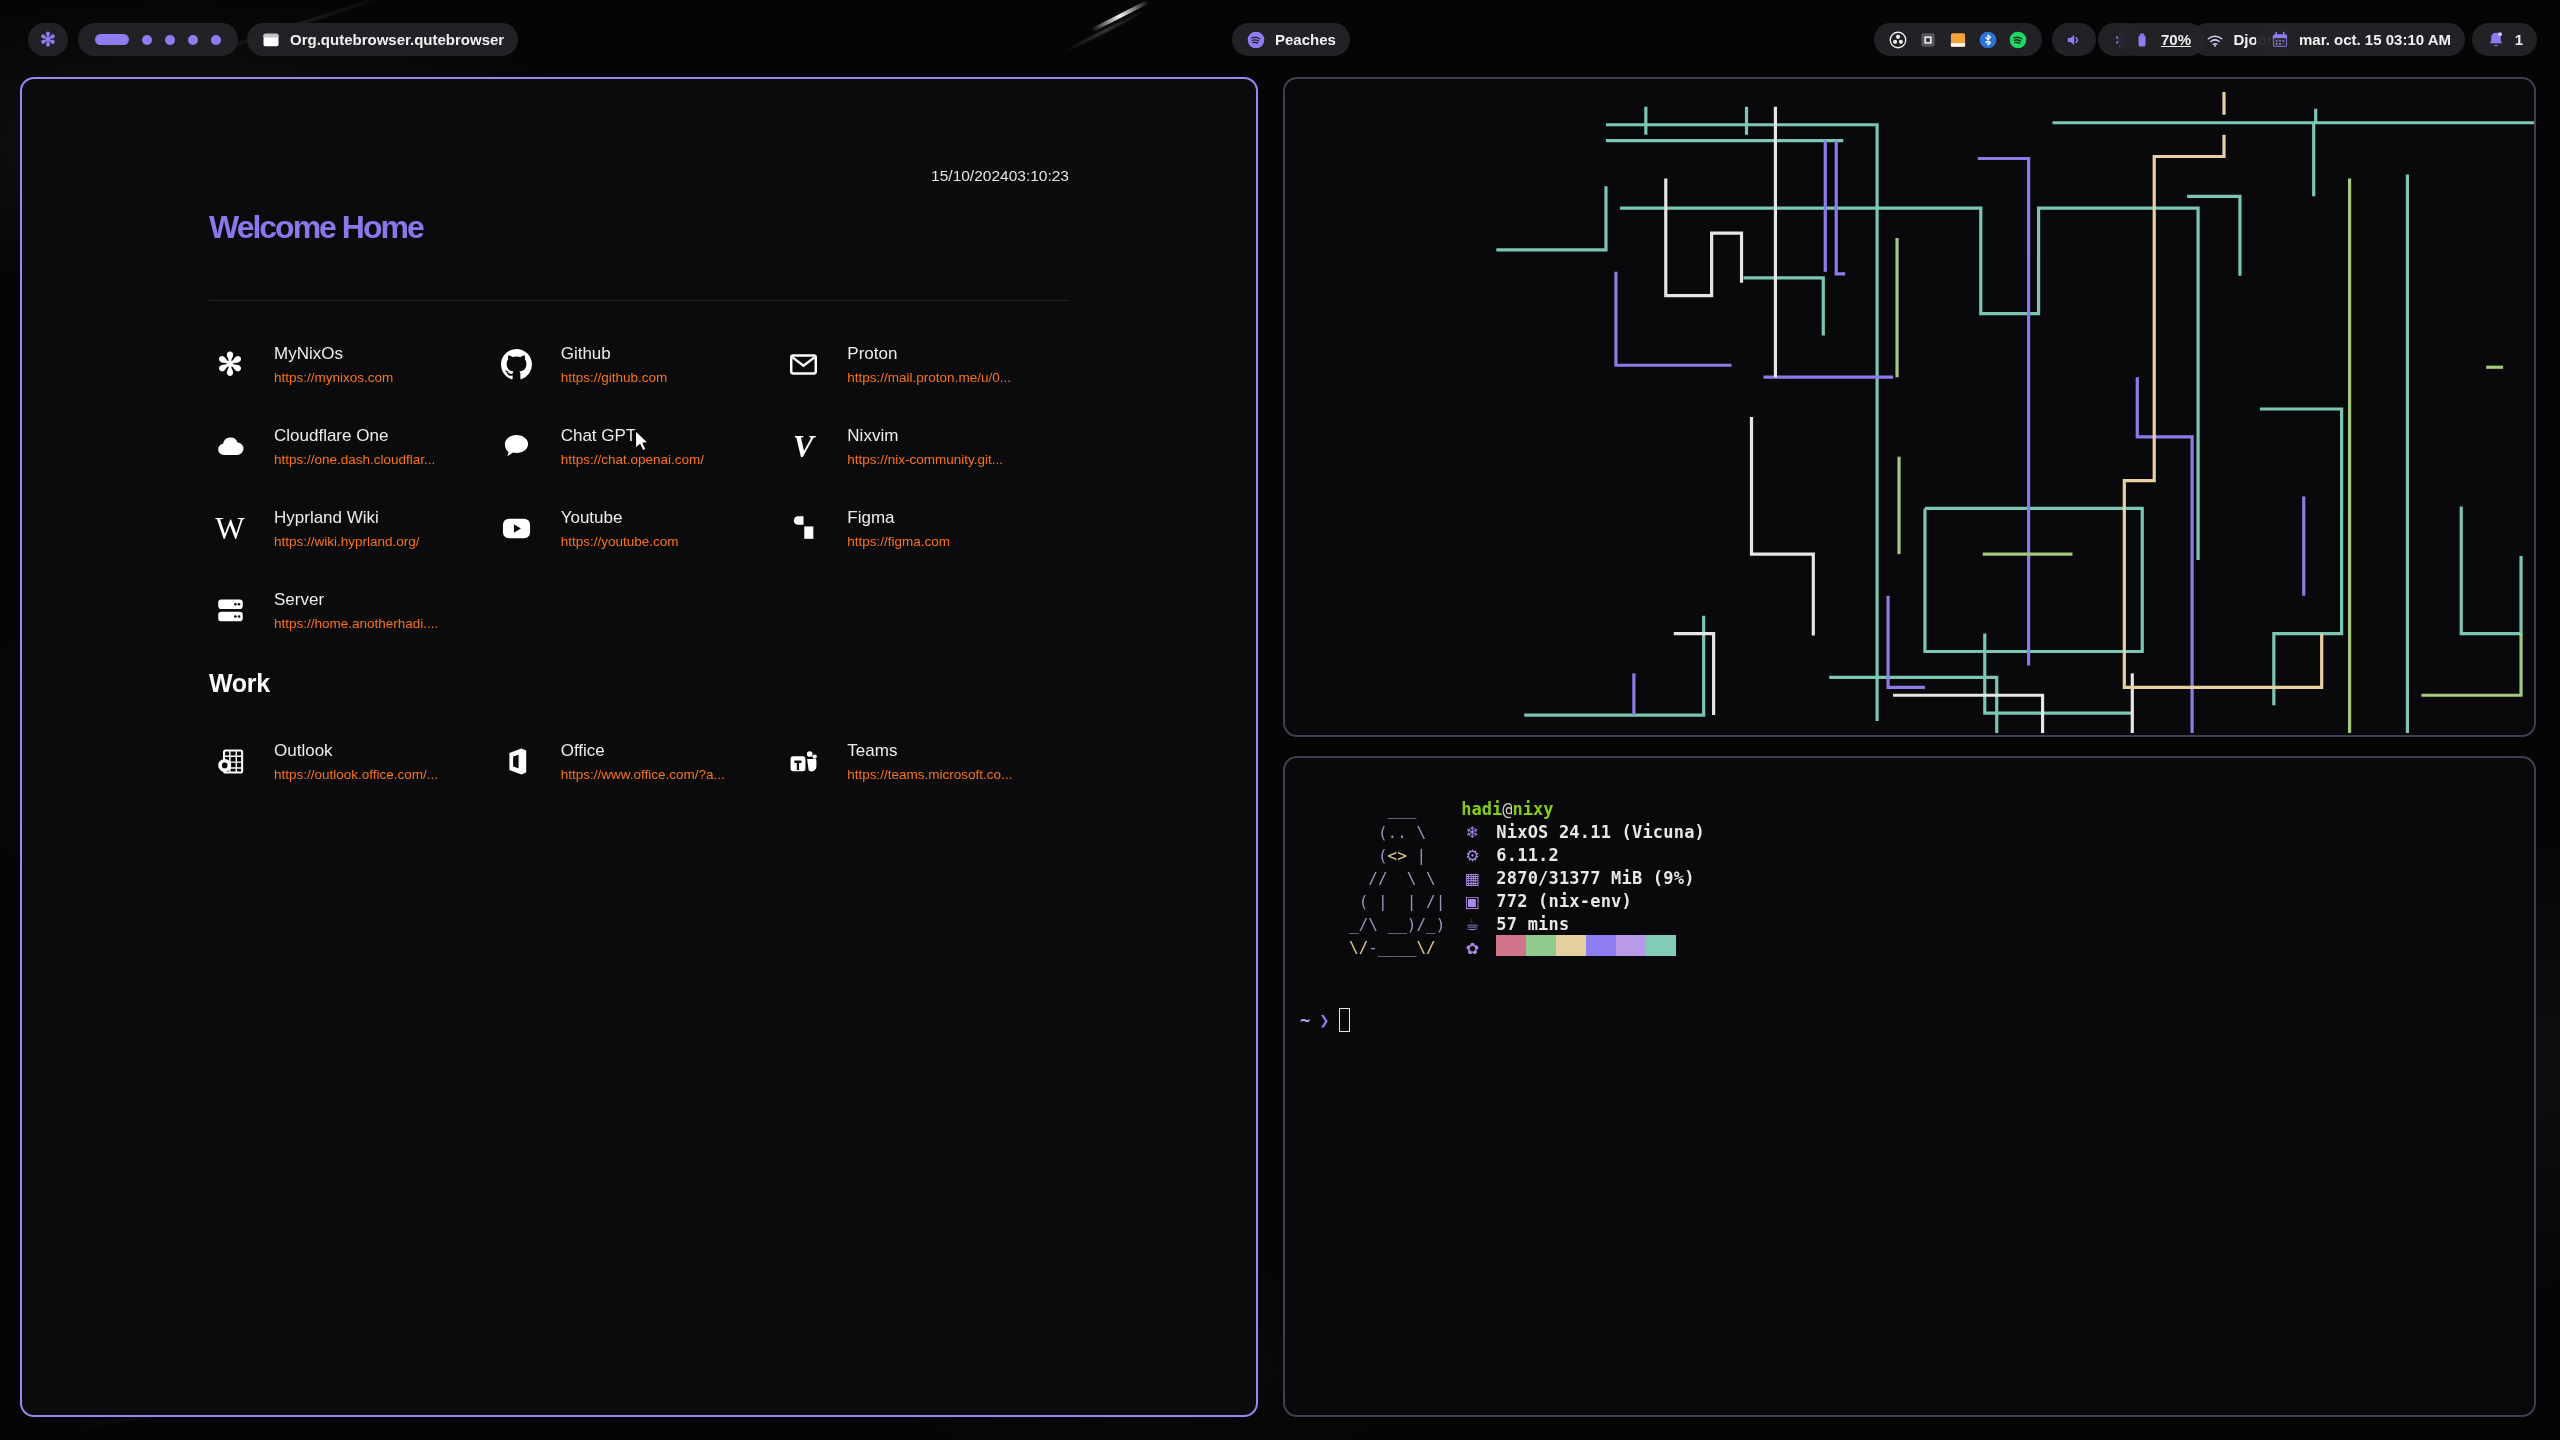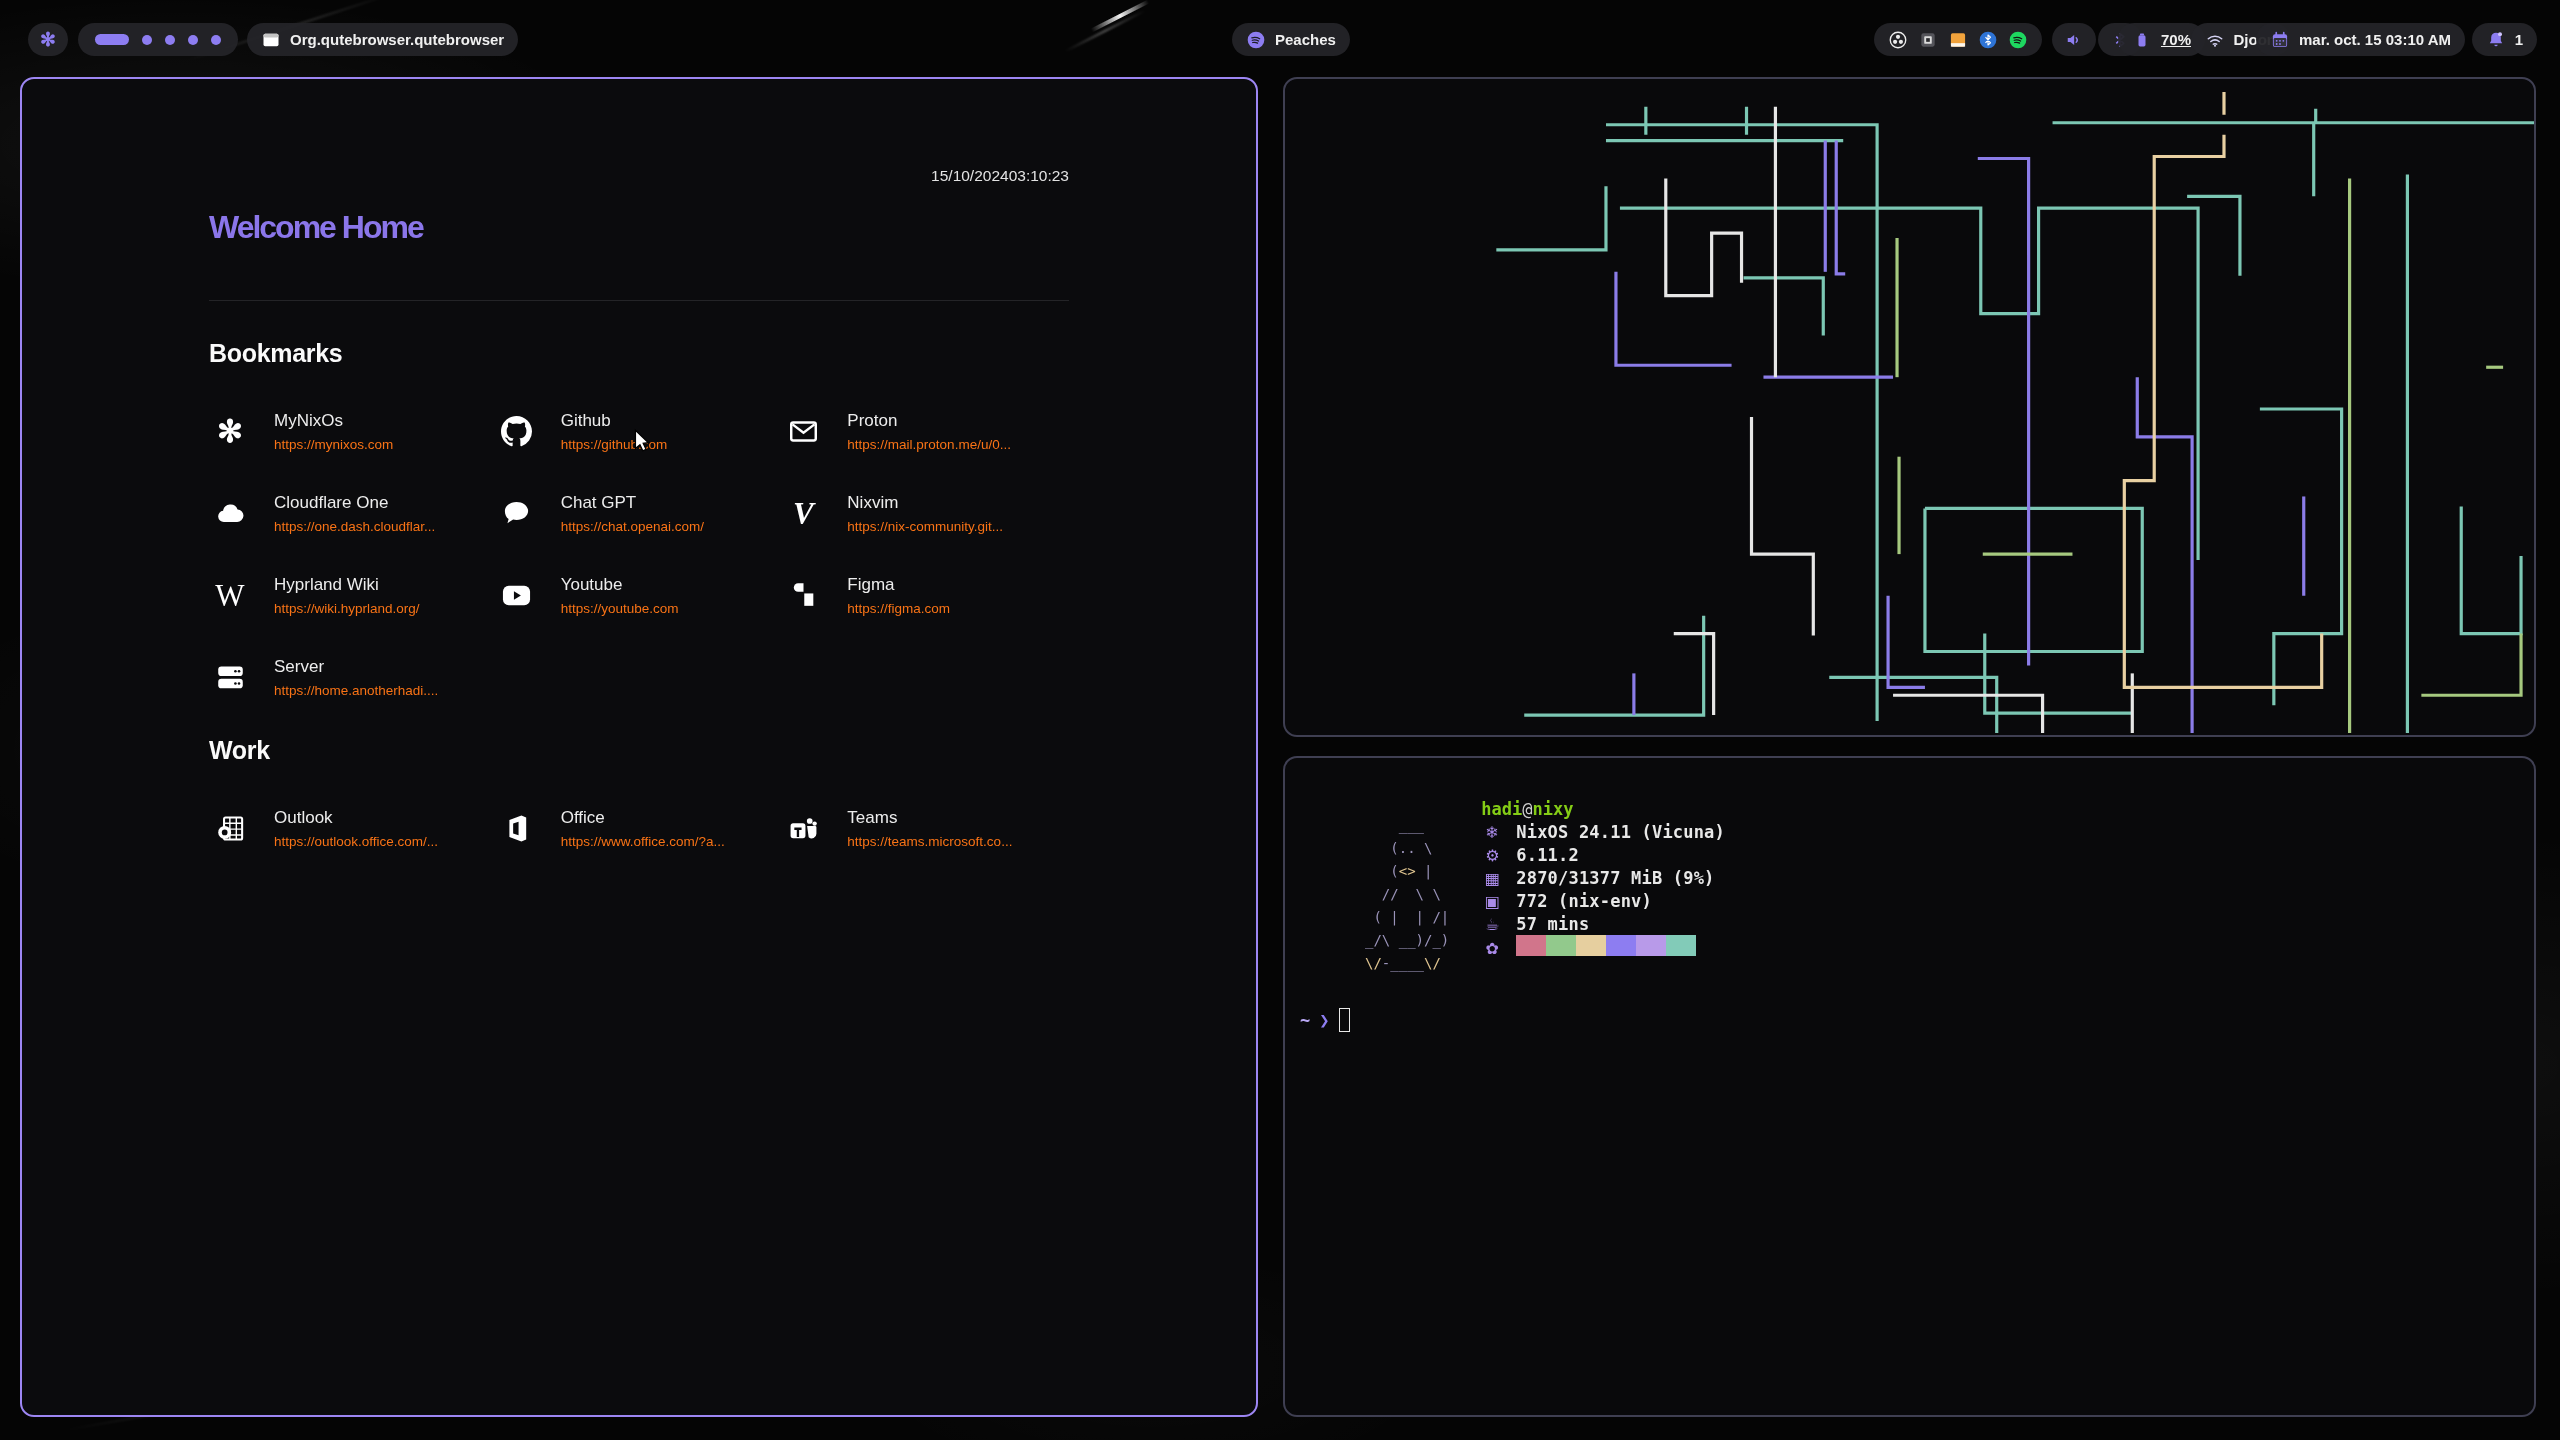--- a/index.html
+++ b/index.html
@@ -69,21 +69,21 @@
           white-space:nowrap;text-overflow:clip;}
 
   
   .win-pipes svg{width:100%;height:100%;display:block;}
   .win-pipes svg path{fill:none;stroke-width:3.2;}
 
   
   .term-inner{position:relative;width:100%;height:100%;
               font-family:"DejaVu Sans Mono",monospace;font-size:17px;}
   .fetch{position:absolute;left:64px;top:40px;display:flex;}
-  .ascii{margin:16px;font-family:"DejaVu Sans Mono",monospace;font-size:14px;line-height:23px;white-space:pre;}
+  .ascii{margin:0;font-family:"DejaVu Sans Mono",monospace;font-size:16px;line-height:23px;white-space:pre;}
   .ascii .c-g{color:#9b94ba;}
   .ascii .c-y{color:#e2c792;}
   .finfo{margin-left:16px;line-height:23px;}
   .f-title{font-weight:700;}
   .f-user,.f-host{color:#84cc16;}
   .f-sep{color:#cfcfcf;font-weight:400;}
   .f-row{display:flex;align-items:center;height:23px;color:#e8e8e8;font-weight:600;}
   .f-ic{width:22px;margin-right:13px;color:#a98ae8;font-family:"DejaVu Sans",sans-serif;
         font-weight:400;font-size:16px;text-align:center;}
   .f-tx{letter-spacing:.2px;}
@@ -248,21 +248,20 @@
 <div class="win win-browser">
   <div class="page">
     <div class="page-head">
       <span>15/10/2024</span>
       <span>03:10:23</span>
     </div>
     <h1 class="page-title">Welcome Home</h1>
     <div class="divider"></div>
     <div>
         <section class="bm-section">
-          <h2>Bookmarks</h2>
           <div class="bm-grid">
             <div class="bm-item">
               <span class="bm-icon">
                 <span class="gl">✻</span>
               </span>
               <span class="bm-text">
                 <span class="bm-title">MyNixOs</span>
                 <span class="bm-url">https://mynixos.com</span>
               </span>
             </div>

